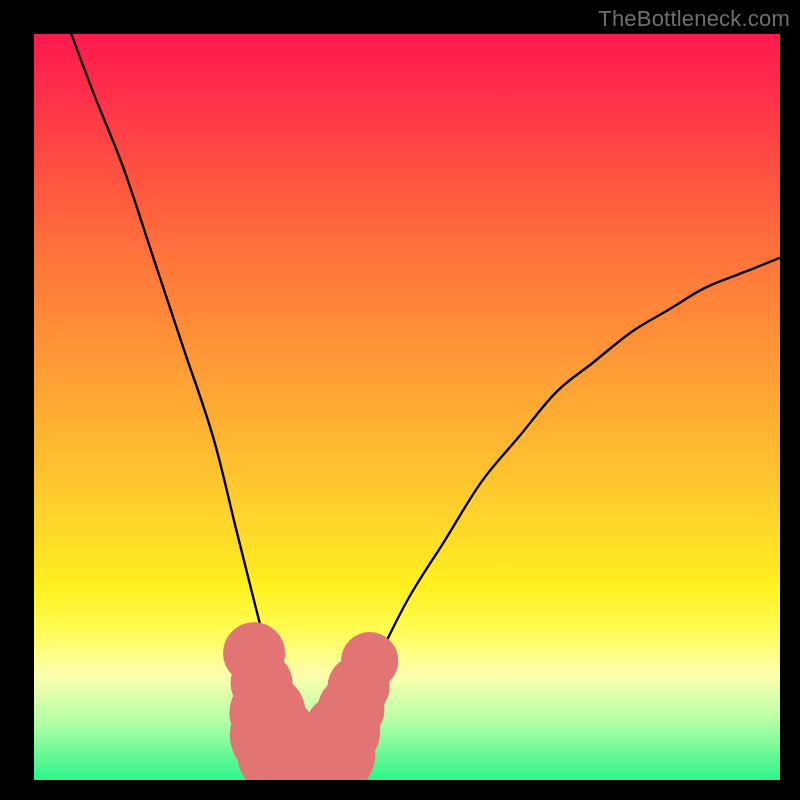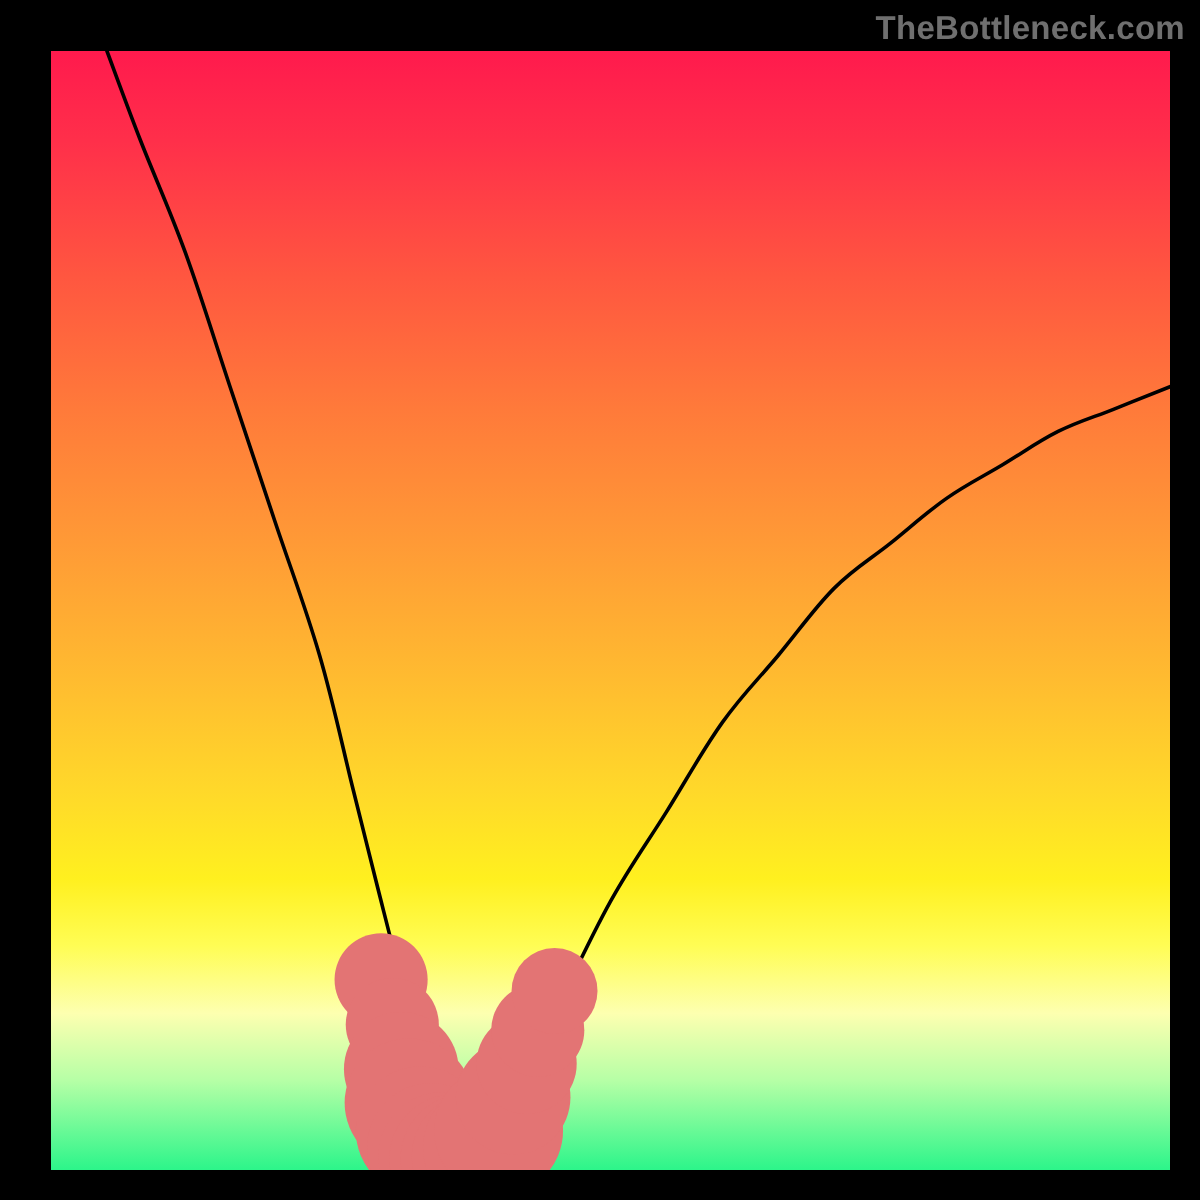--- a/index.html
+++ b/index.html
@@ -39,21 +39,21 @@
       #b6ffa6 92%,
       #2cf58a 100%
     );
   }
   .watermark {
     position: absolute;
     top: 6px;
     right: 10px;
     color: #6f6f6f;
     font-size: 22px;
-    font-weight: 700;
+    font-weight: 400;
     letter-spacing: 0.2px;
     z-index: 5;
     user-select: none;
   }
   svg.overlay {
     position: absolute;
     left: 34px;
     top: 34px;
     width: 746px;
     height: 746px;

